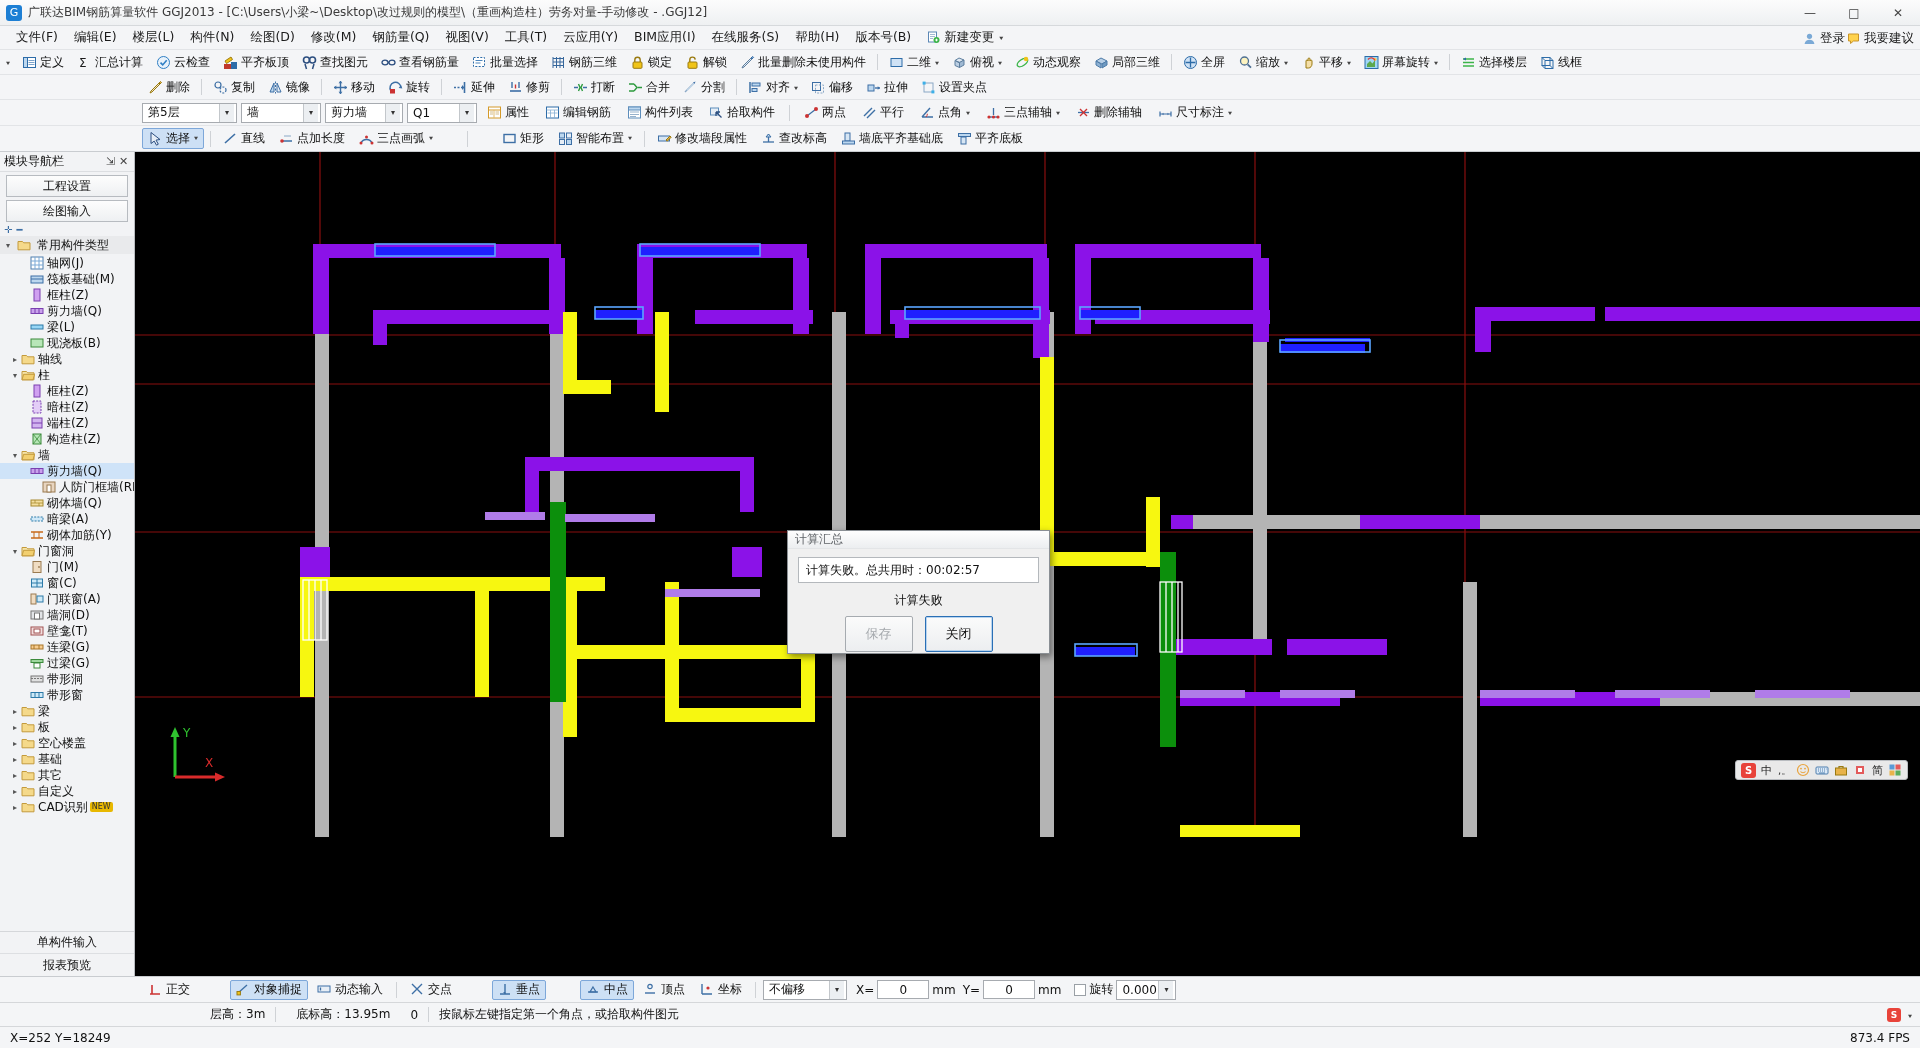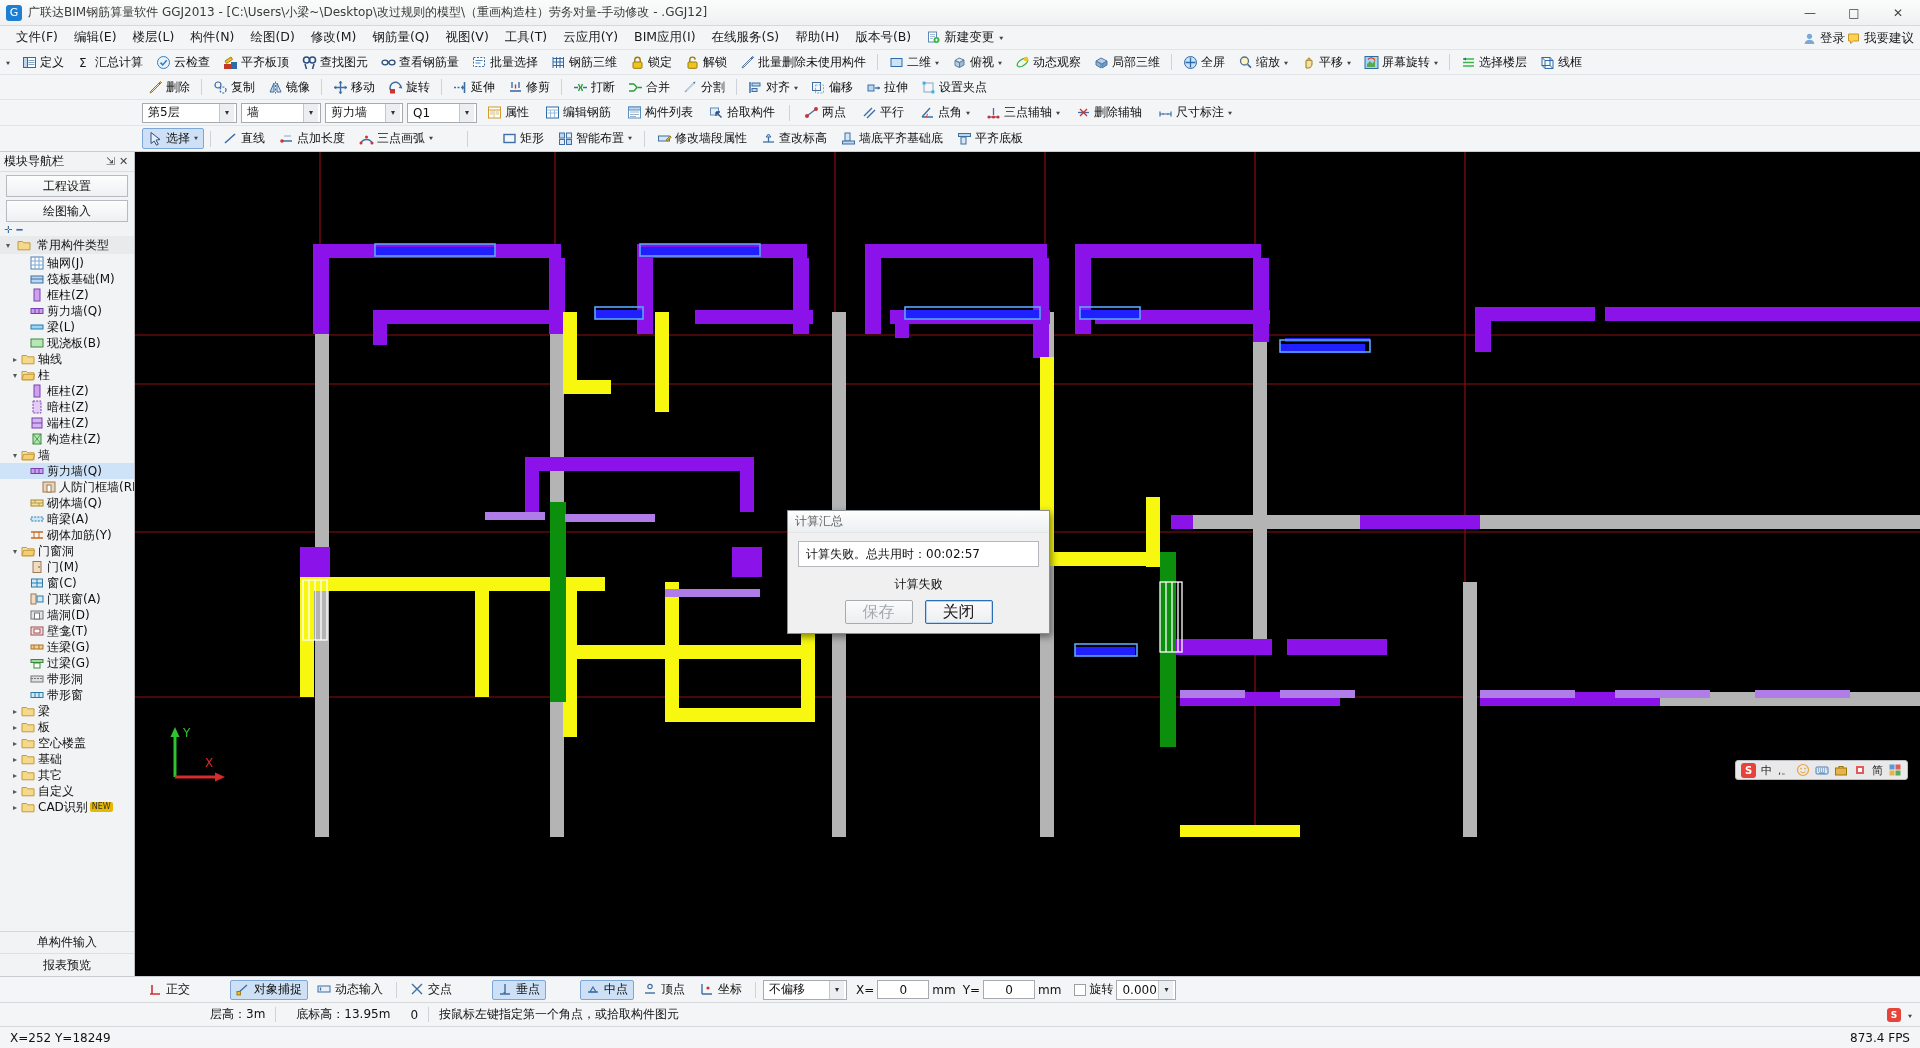--- a/index.html
+++ b/index.html
@@ -186,21 +186,21 @@
   .ime-s {
     width: 15px; height: 15px; border-radius: 3px;
     background: #e8433a; color: #fff; font-size: 10px;
     display: flex; align-items: center; justify-content: center;
     font-weight: bold;
   }
   .ime-ic { width: 14px; height: 14px; display: inline-block; }
 
   
   .dlg {
-    position: absolute; left: 652px; top: 358px;
+    position: absolute; left: 652px; top: 378px;
     width: 263px; height: 124px;
     background: #f0f0f0;
     border: 1px solid #8a8f94;
     box-shadow: 2px 3px 7px rgba(0,0,0,.45);
     display: flex; flex-direction: column;
   }
   .dlg-title {
     height: 22px; background: linear-gradient(#fefefe,#eceef0);
     display: flex; align-items: center; padding-left: 7px;
     font-size: 12px; color: #5f6367;
@@ -214,24 +214,24 @@
   }
   .dlg-status {
     text-align: center; font-size: 12px; color: #111;
     margin-top: 9px;
   }
   .dlg-btns {
     display: flex; justify-content: center; gap: 12px;
     padding: 7px 0 9px 0;
   }
   .dlg-btn {
-    width: 68px; height: 24px;
+    width: 68px; height: 36px;
     border: 1px solid #a6abb0; border-radius: 2px;
     background: linear-gradient(#fbfbfb,#eceef0);
-    font-size: 16px; color: #111;
+    font-size: 13px; color: #111;
     display: flex; align-items: center; justify-content: center;
   }
   .dlg-btn.primary { border: 1px solid #2a6fb5; box-shadow: 0 0 0 1px #b8d4ef inset; }
   .dlg-btn.disabled { color: #a5a9ad; }
 
   
   .statusrow {
     min-height: 26px; height: 26px;
     background: #f4f5f7; border-top: 1px solid #c9ccd0;
     display: flex; align-items: center; padding: 0 6px; gap: 3px;

